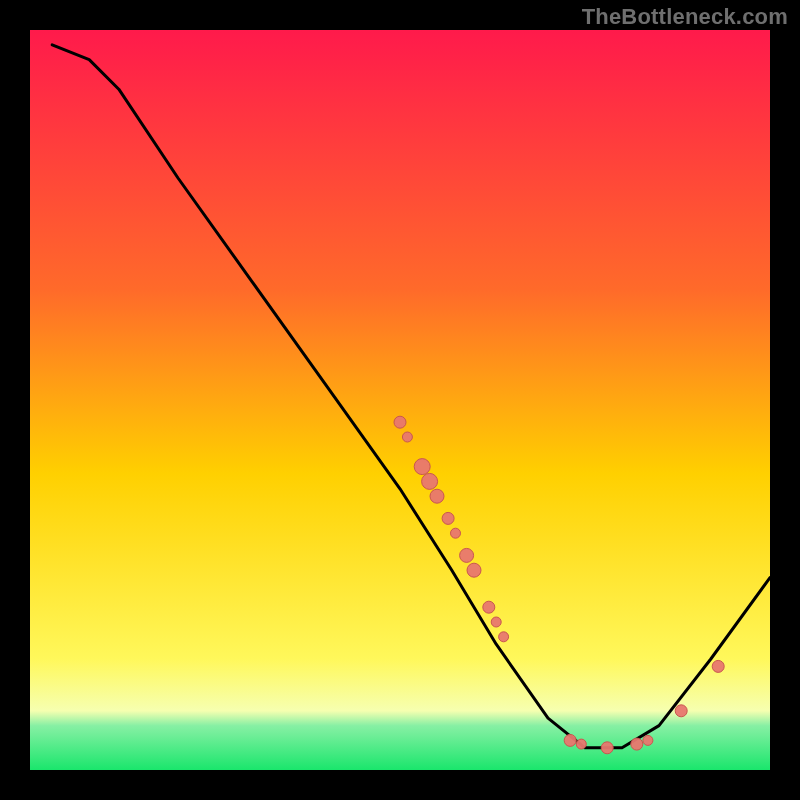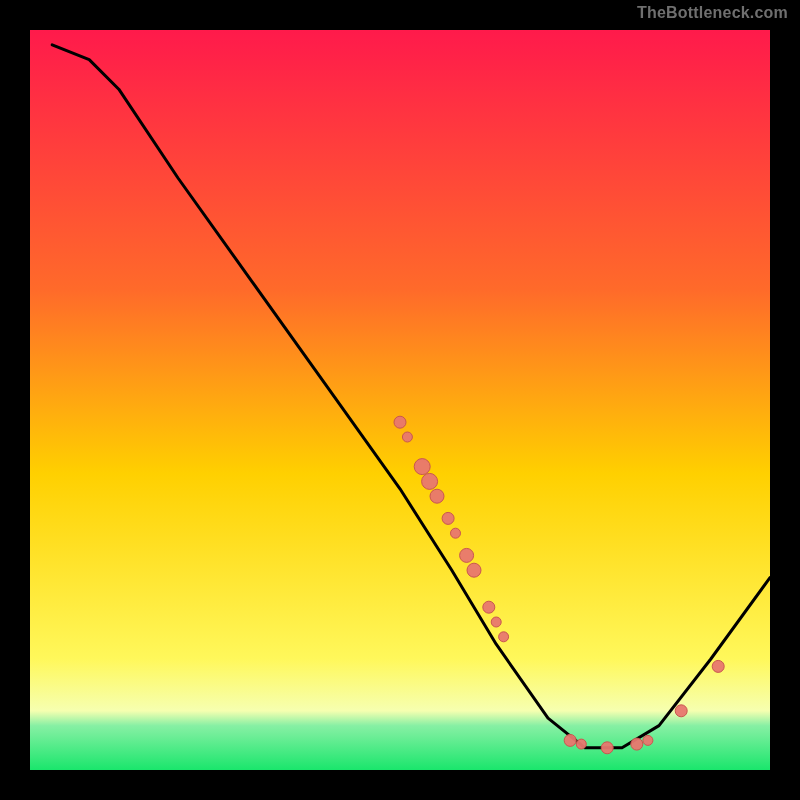--- a/index.html
+++ b/index.html
@@ -14,21 +14,21 @@
     position: relative;
     width: 800px;
     height: 800px;
   }
   .watermark {
     position: absolute;
     top: 4px;
     right: 12px;
     font-family: Arial, Helvetica, sans-serif;
     font-weight: bold;
-    font-size: 16px;
+    font-size: 22px;
     color: #6f6f6f;
     letter-spacing: 0.2px;
     z-index: 10;
   }
   svg {
     display: block;
   }
 </style>
 </head>
 <body>

